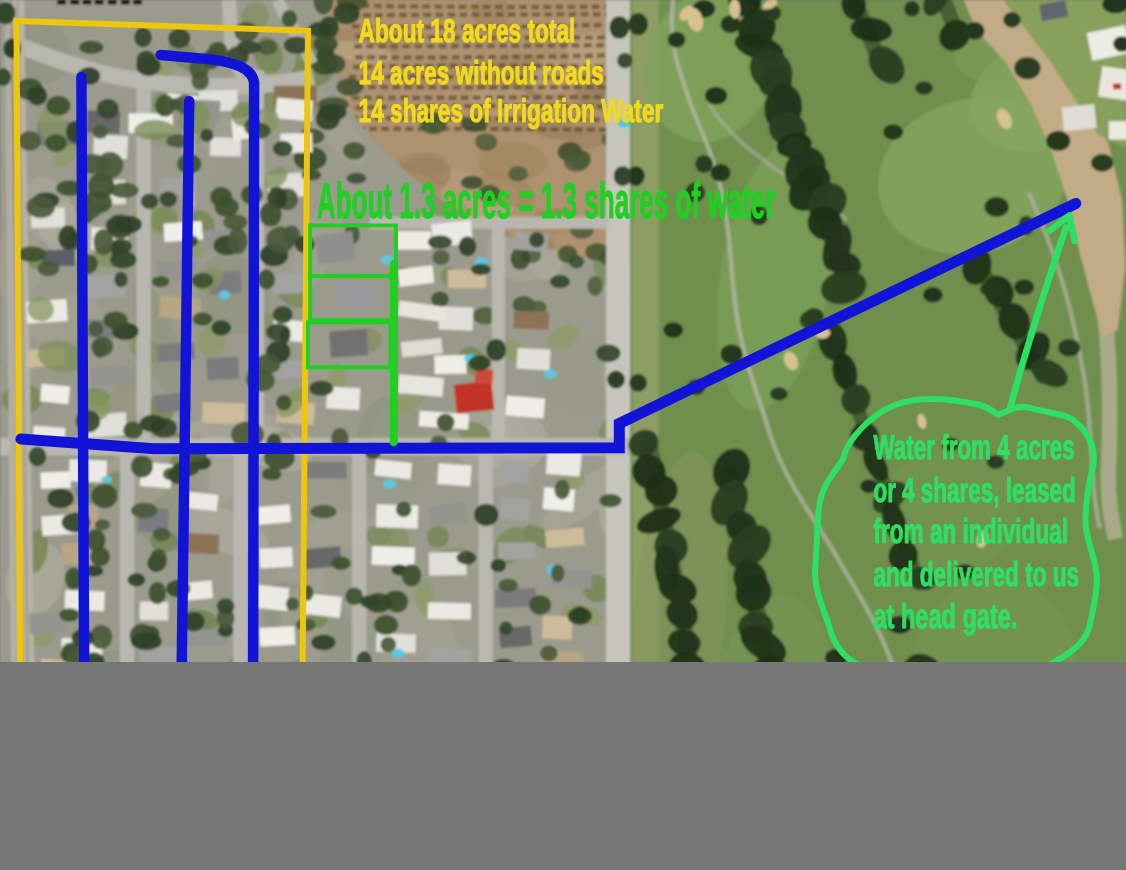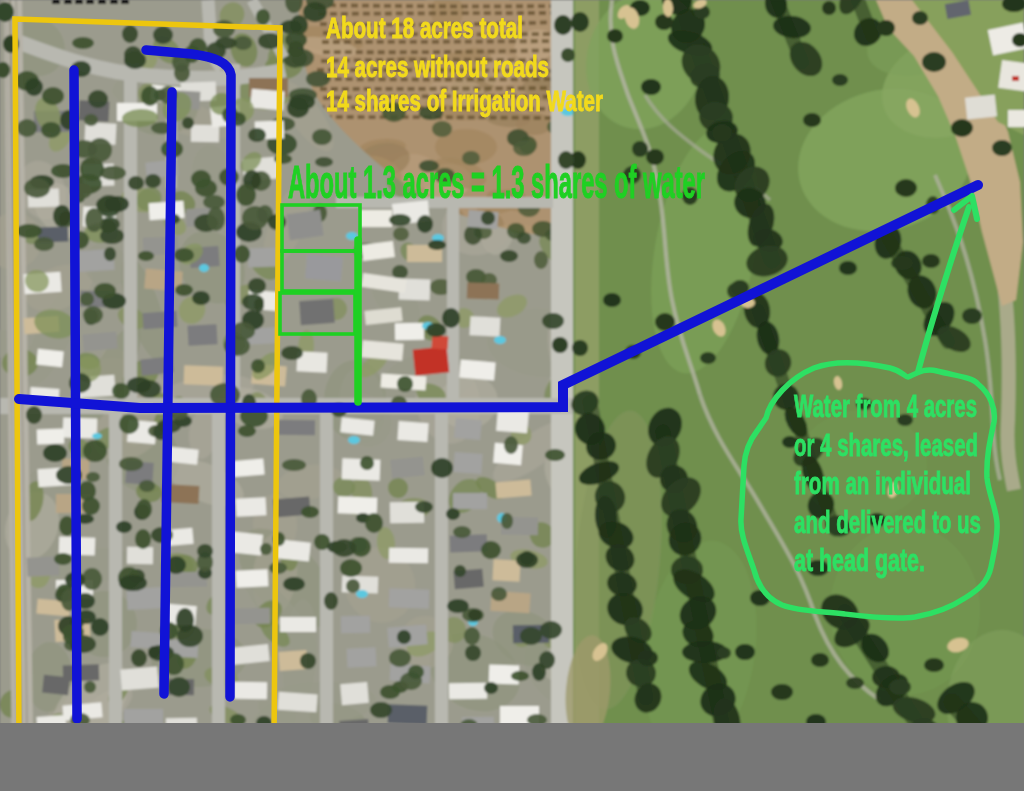--- a/index.html
+++ b/index.html
@@ -1,17 +1,17 @@
 <!DOCTYPE html>
 <html><head>
 <meta charset="utf-8">
 <title>Irrigation map</title>
 <style>
 html,body{margin:0;padding:0;background:#777;font-family:"Liberation Sans",sans-serif;}
-#map{width:1024px;height:723px;overflow:hidden;position:relative;}
+#map{width:1024px;height:601px;overflow:hidden;position:relative;}
 </style>
 </head>
 <body>
 
 <div id="map">
 <svg width="1024" height="791" viewBox="0 0 1024 791" xmlns="http://www.w3.org/2000/svg">
 <defs>
 <filter id="soft" x="-5%" y="-5%" width="110%" height="110%">
           <feGaussianBlur stdDeviation="1.1"></feGaussianBlur>
         </filter>

